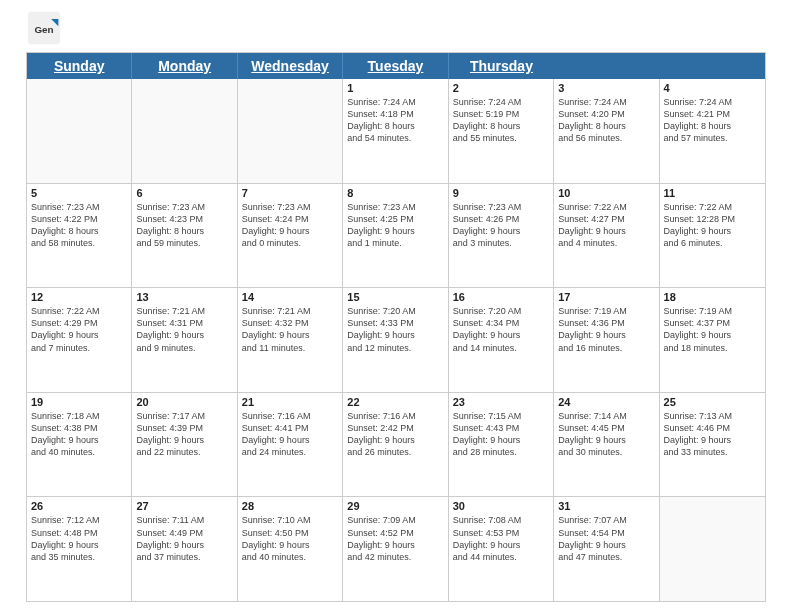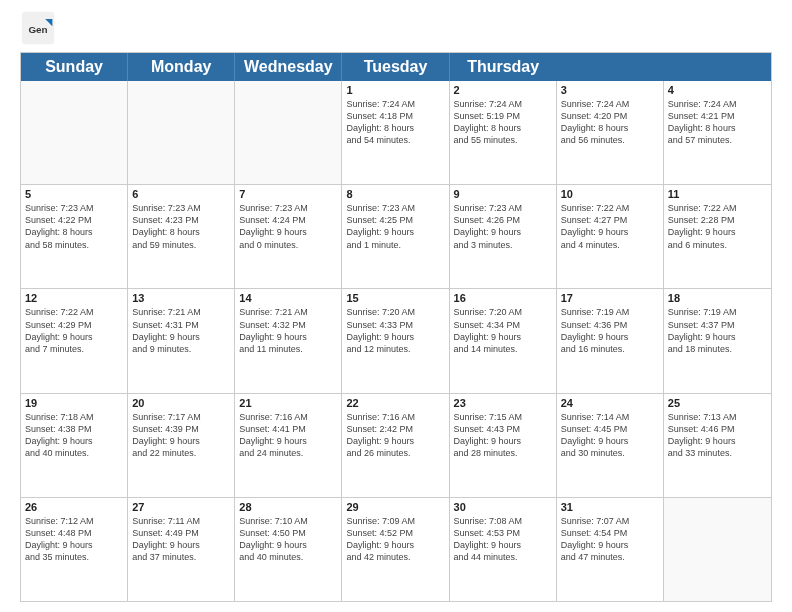--- a/index.html
+++ b/index.html
@@ -6,21 +6,21 @@
     body {
       font-family: Arial, sans-serif;
       background: #fff;
       width: 792px;
       height: 612px;
       overflow: hidden;
     }
     .page {
       width: 792px;
       height: 612px;
-      padding: 10px 20px;
+      padding: 10px 26px;
       display: flex;
       flex-direction: column;
     }
     .header {
       display: flex;
       align-items: center;
       justify-content: space-between;
       margin-bottom: 6px;
     }
     .logo {
@@ -60,25 +60,26 @@
       flex-direction: column;
       border: 1px solid #ccc;
     }
     .cal-header-row {
       display: grid;
       grid-template-columns: repeat(7, 1fr);
       background: #2e6da4;
     }
     .cal-header-cell {
       color: #fff;
-      font-size: 16px;
+      font-size: 14px;
       font-weight: bold;
       padding: 5px 4px;
       text-align: center;
       border-right: 1px solid #4a89c0;
+      text-decoration: underline;
     }
     .cal-header-cell:last-child { border-right: none; }
     .cal-body {
       flex: 1;
       display: flex;
       flex-direction: column;
     }
     .cal-row {
       flex: 1;
       display: grid;
@@ -211,21 +212,21 @@
           <div class="cal-cell">
             <div class="day-num">10</div>
             <div class="cell-line">Sunrise: 7:22 AM</div>
             <div class="cell-line">Sunset: 4:27 PM</div>
             <div class="cell-line">Daylight: 9 hours</div>
             <div class="cell-line">and 4 minutes.</div>
           </div>
           <div class="cal-cell">
             <div class="day-num">11</div>
             <div class="cell-line">Sunrise: 7:22 AM</div>
-            <div class="cell-line">Sunset: 2:28 PM</div>
+            <div class="cell-line">Sunset: 12:28 PM</div>
             <div class="cell-line">Daylight: 9 hours</div>
             <div class="cell-line">and 6 minutes.</div>
           </div>
         </div>
         <div class="cal-row">
           <div class="cal-cell">
             <div class="day-num">12</div>
             <div class="cell-line">Sunrise: 7:22 AM</div>
             <div class="cell-line">Sunset: 4:29 PM</div>
             <div class="cell-line">Daylight: 9 hours</div>

